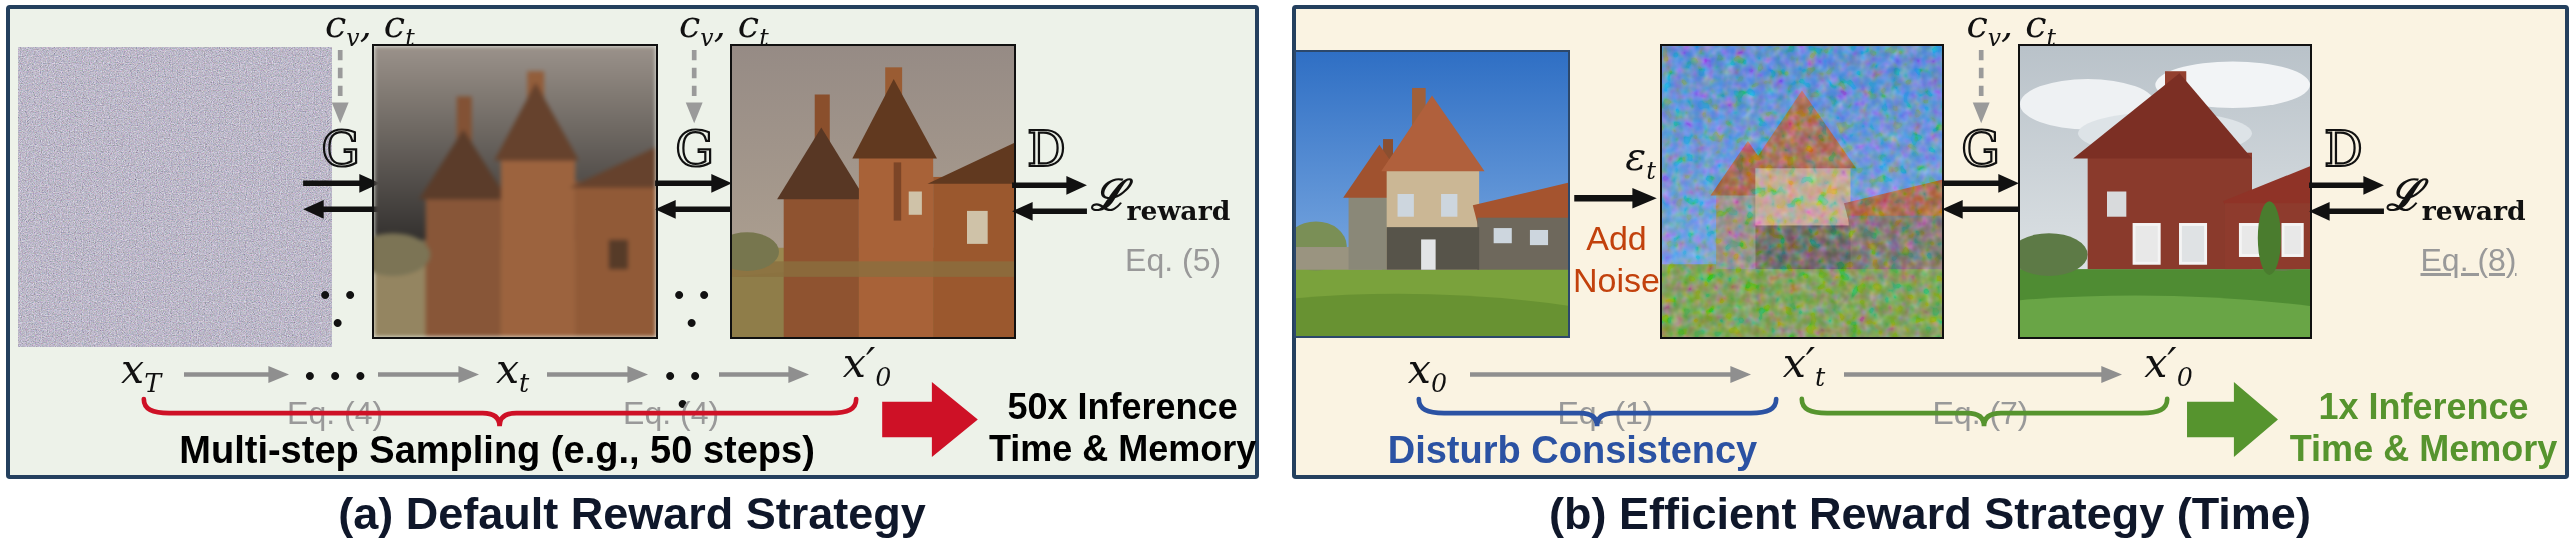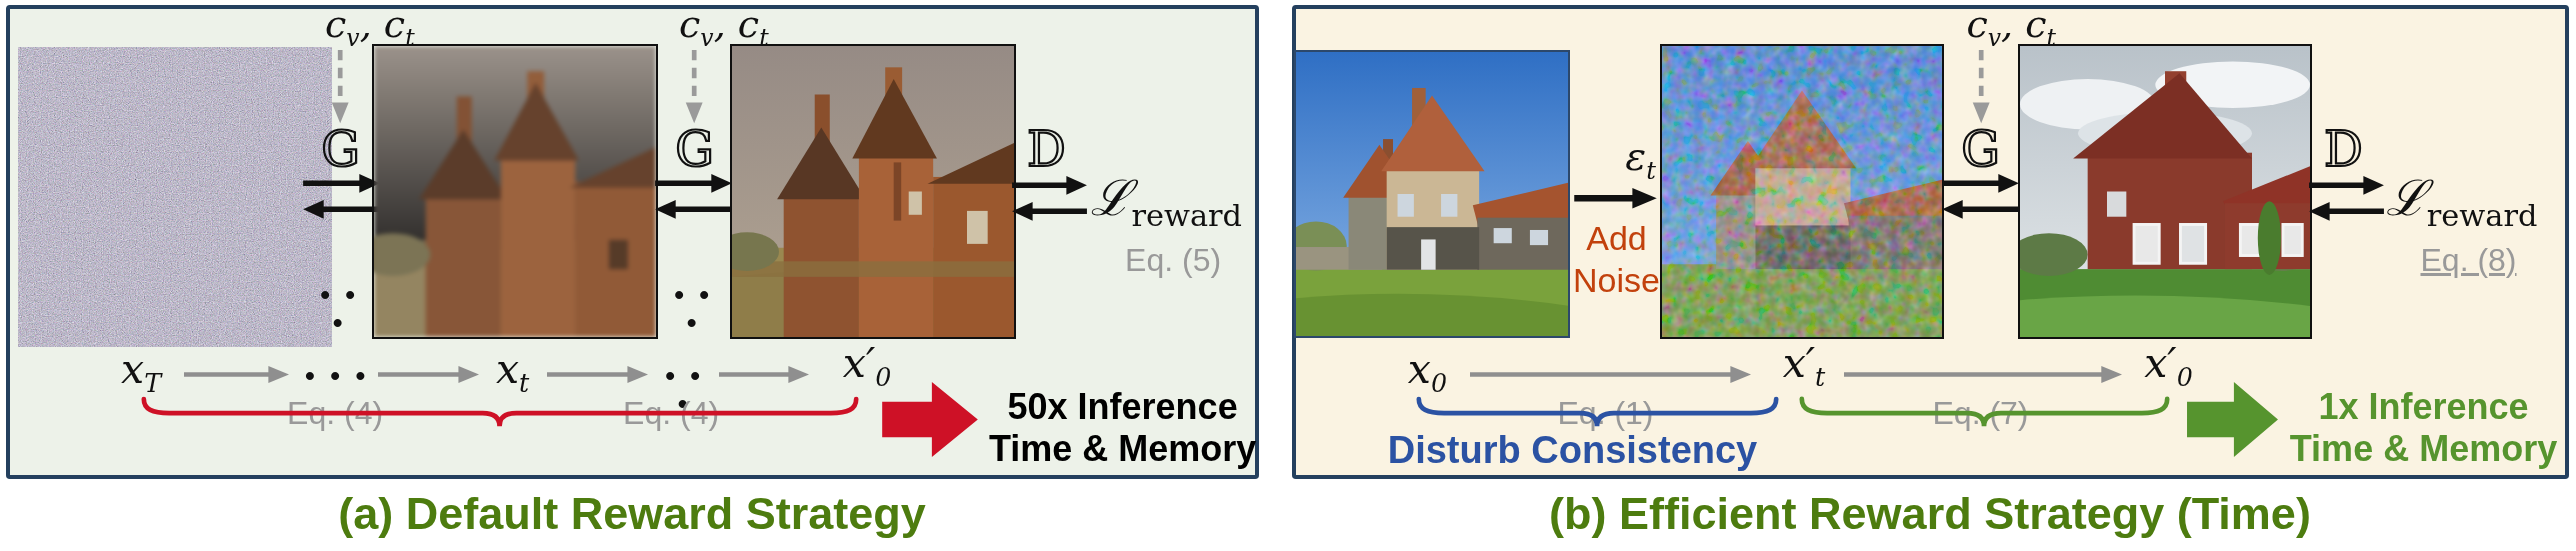--- a/index.html
+++ b/index.html
@@ -5,31 +5,31 @@
   html,body{margin:0;padding:0;background:#ffffff;}
   body{width:2576px;height:552px;position:relative;font-family:"Liberation Sans",sans-serif;overflow:hidden;}
   .panel{position:absolute;top:4.7px;height:474px;border:4.7px solid #24405e;border-radius:3.8px;box-sizing:border-box;}
   #panel-a{left:5.6px;width:1253px;background:#edf2e9;}
   #panel-b{left:1292px;width:1277px;background:#faf3e2;}
   .abs{position:absolute;}
   .math{font-family:"DejaVu Serif",serif;font-style:italic;color:#111;line-height:1;white-space:nowrap;}
   .math sub{font-size:0.62em;}
   .cond{font-size:38px;text-align:right;}
   .seqsym{font-size:41px;text-align:center;}
-  .loss{font-size:49px;}
+  .loss{font-size:43px;font-weight:bold;}
   .loss sub{font-style:normal;}
   .eq{font-size:32px;color:#999999;text-align:center;font-style:normal;white-space:nowrap;}
   .dots{font-size:28px;font-weight:900;color:#111;letter-spacing:3.8px;text-align:center;line-height:1;}
   .graytxt{font-size:34px;color:#c2410c;text-align:center;line-height:1.25;}
   .redtxt{color:#000000;}
   .bluetxt{color:#2b52a3;}
   .greentxt{color:#56942e;}
   .lbl{font-weight:bold;font-size:38px;text-align:center;white-space:nowrap;line-height:1;}
   .impact{font-weight:bold;font-size:36px;text-align:center;line-height:1.18;white-space:nowrap;}
-  .caption{position:absolute;top:488px;width:938px;text-align:center;font-size:45px;font-weight:bold;color:#4d7c0f;white-space:nowrap;}
+  .caption{position:absolute;top:488px;width:938px;text-align:center;font-size:45px;font-weight:bold;color:#0f172a;white-space:nowrap;}
   .imgframe{position:absolute;box-sizing:border-box;overflow:hidden;}
   .bordered{border:2.8px solid #101010;}
   .photoborder{border:2.8px solid #2c486b;}
   .imgframe svg{display:block;width:100%;height:100%;}
   svg{overflow:visible;}
 </style>
 </head>
 <body>
 
 <div class="panel" id="panel-a">
@@ -201,20 +201,21 @@
   </div>
   <div class="abs math seqsym" style="left:822px;top:334px;width:71px;">x′<sub>0</sub></div>
   <div class="abs eq" style="left:246px;top:386px;width:159px;">Eq. (4)</div>
   <div class="abs eq" style="left:582px;top:386px;width:159px;">Eq. (4)</div>
 
   <div class="abs" style="left:131px;top:388px;">
     <svg width="718" height="34" viewBox="0 0 765 36">
         <path d="M3,2 C3,13 12,17 30,17 L364,17 C375,17 382,21 382,31 C382,21 389,17 400,17 L735,17 C753,17 762,13 762,2" fill="none" stroke="#ce1126" stroke-width="5" stroke-linecap="round"></path>
       </svg>
   </div>
+  <div class="abs lbl redtxt" style="left:117px;top:422px;width:741px;">Multi-step Sampling (e.g., 50 steps)</div>
   <div class="abs" style="left:872px;top:373px;">
     <svg width="96" height="75" viewBox="0 0 102 80">
         <polygon points="0,21 53,21 53,0 102,40 53,80 53,59 0,59" fill="#ce1126"></polygon>
       </svg>
   </div>
   <div class="abs impact redtxt" style="left:976px;top:377px;width:274px;">
     <div>50x Inference</div>
     <div>Time &amp; Memory</div>
   </div>
 </div>

